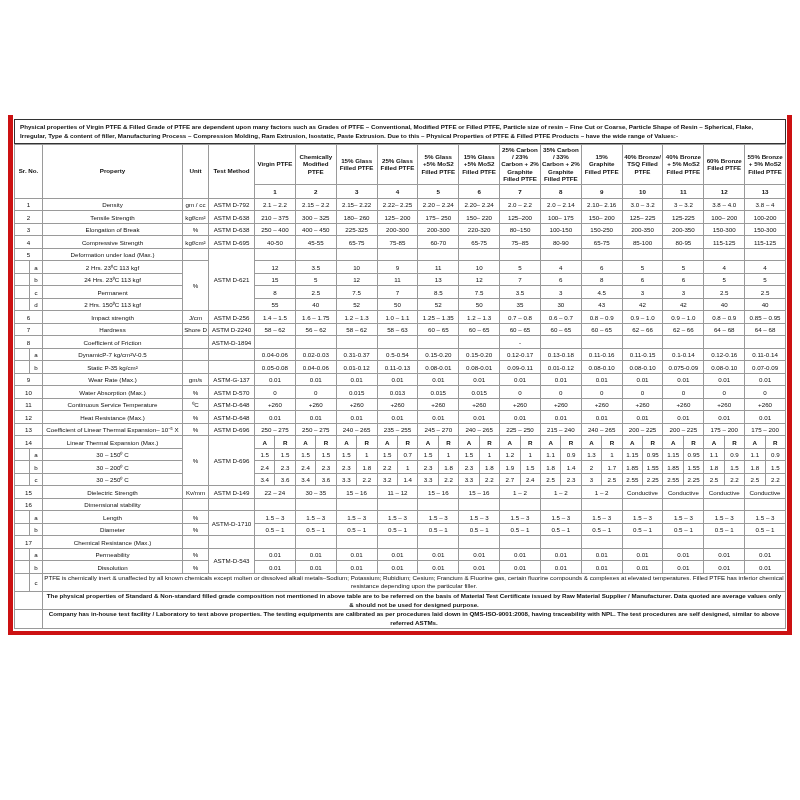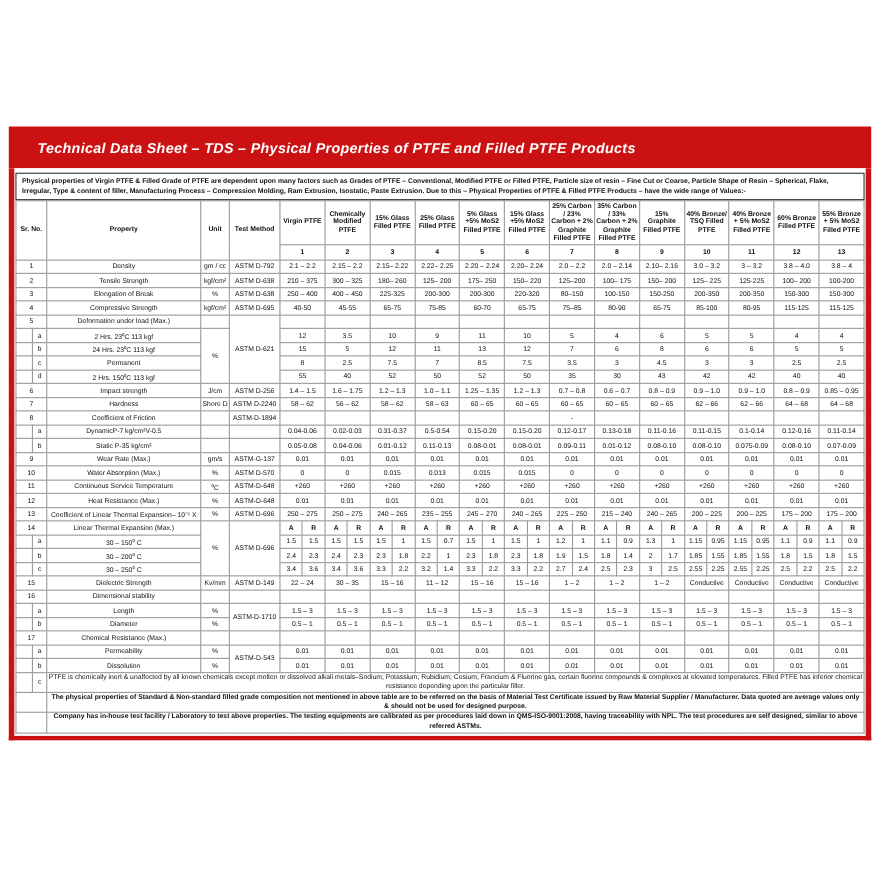--- a/index.html
+++ b/index.html
@@ -19,23 +19,20 @@
   td.note{text-align:left;font-size:5.9px;line-height:1.4;padding:1px 4px;}
   td.b{font-weight:bold;}
   td.arh{font-weight:bold;}
   tr.numrow th{height:11px;}
 </style>
 </head>
 <body>
 
 <div class="page">
   <div class="doc">
-    <div class="band" style="background: rgb(204, 17, 18);">
-      <span class="title">Technical Data Sheet – TDS – Physical Properties of PTFE and Filled PTFE Products</span>
-    </div>
     <div class="frame" style="border-bottom-color: rgb(204, 17, 18); border-right-color: rgb(204, 17, 18); border-left-color: rgb(204, 17, 18);">
       <div class="intro">Physical properties of Virgin PTFE &amp; Filled Grade of PTFE are dependent upon many factors such as Grades of PTFE – Conventional, Modified PTFE or Filled PTFE, Particle size of resin – Fine Cut or Coarse, Particle Shape of Resin – Spherical, Flake, Irregular, Type &amp; content of filler, Manufacturing Process – Compression Molding, Ram Extrusion, Isostatic, Paste Extrusion. Due to this – Physical Properties of PTFE &amp; Filled PTFE Products – have the wide range of Values:-</div>
       <table class="tds">
         <colgroup>
             <col style="width: 15px;">
             <col style="width: 13px;">
             <col style="width: 140px;">
             <col style="width: 26px;">
             <col style="width: 46px;">
             <col>

